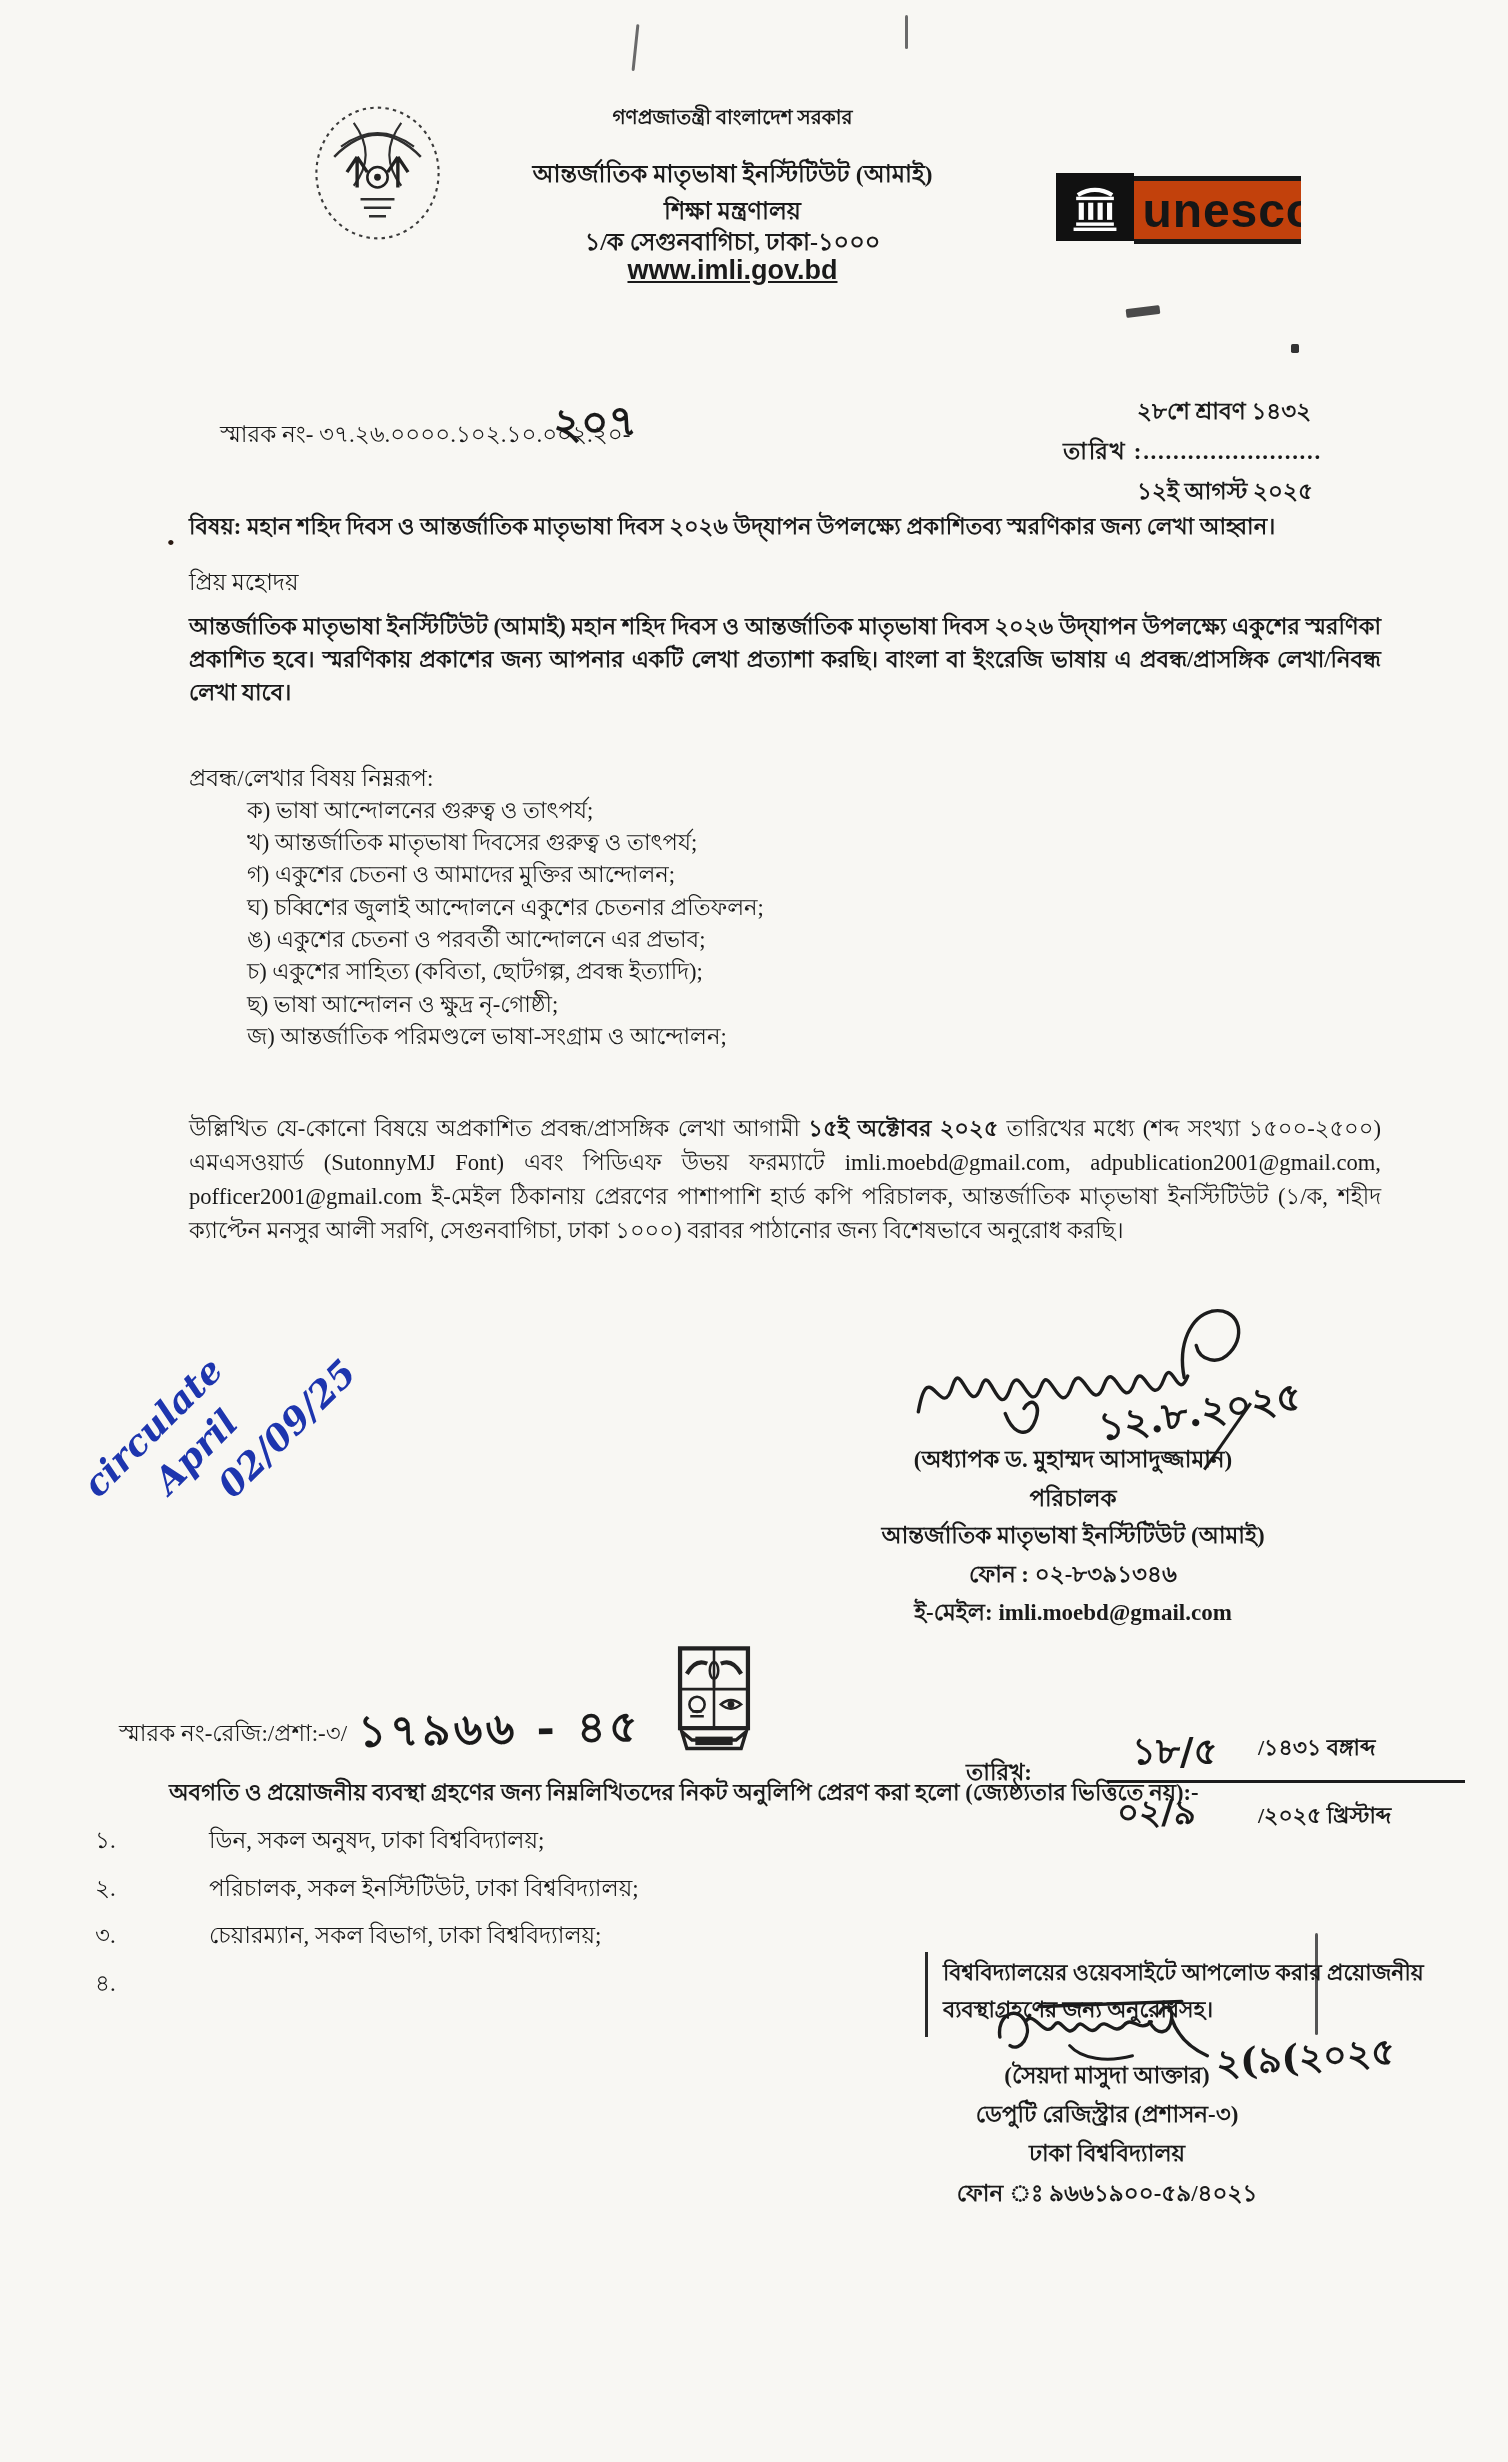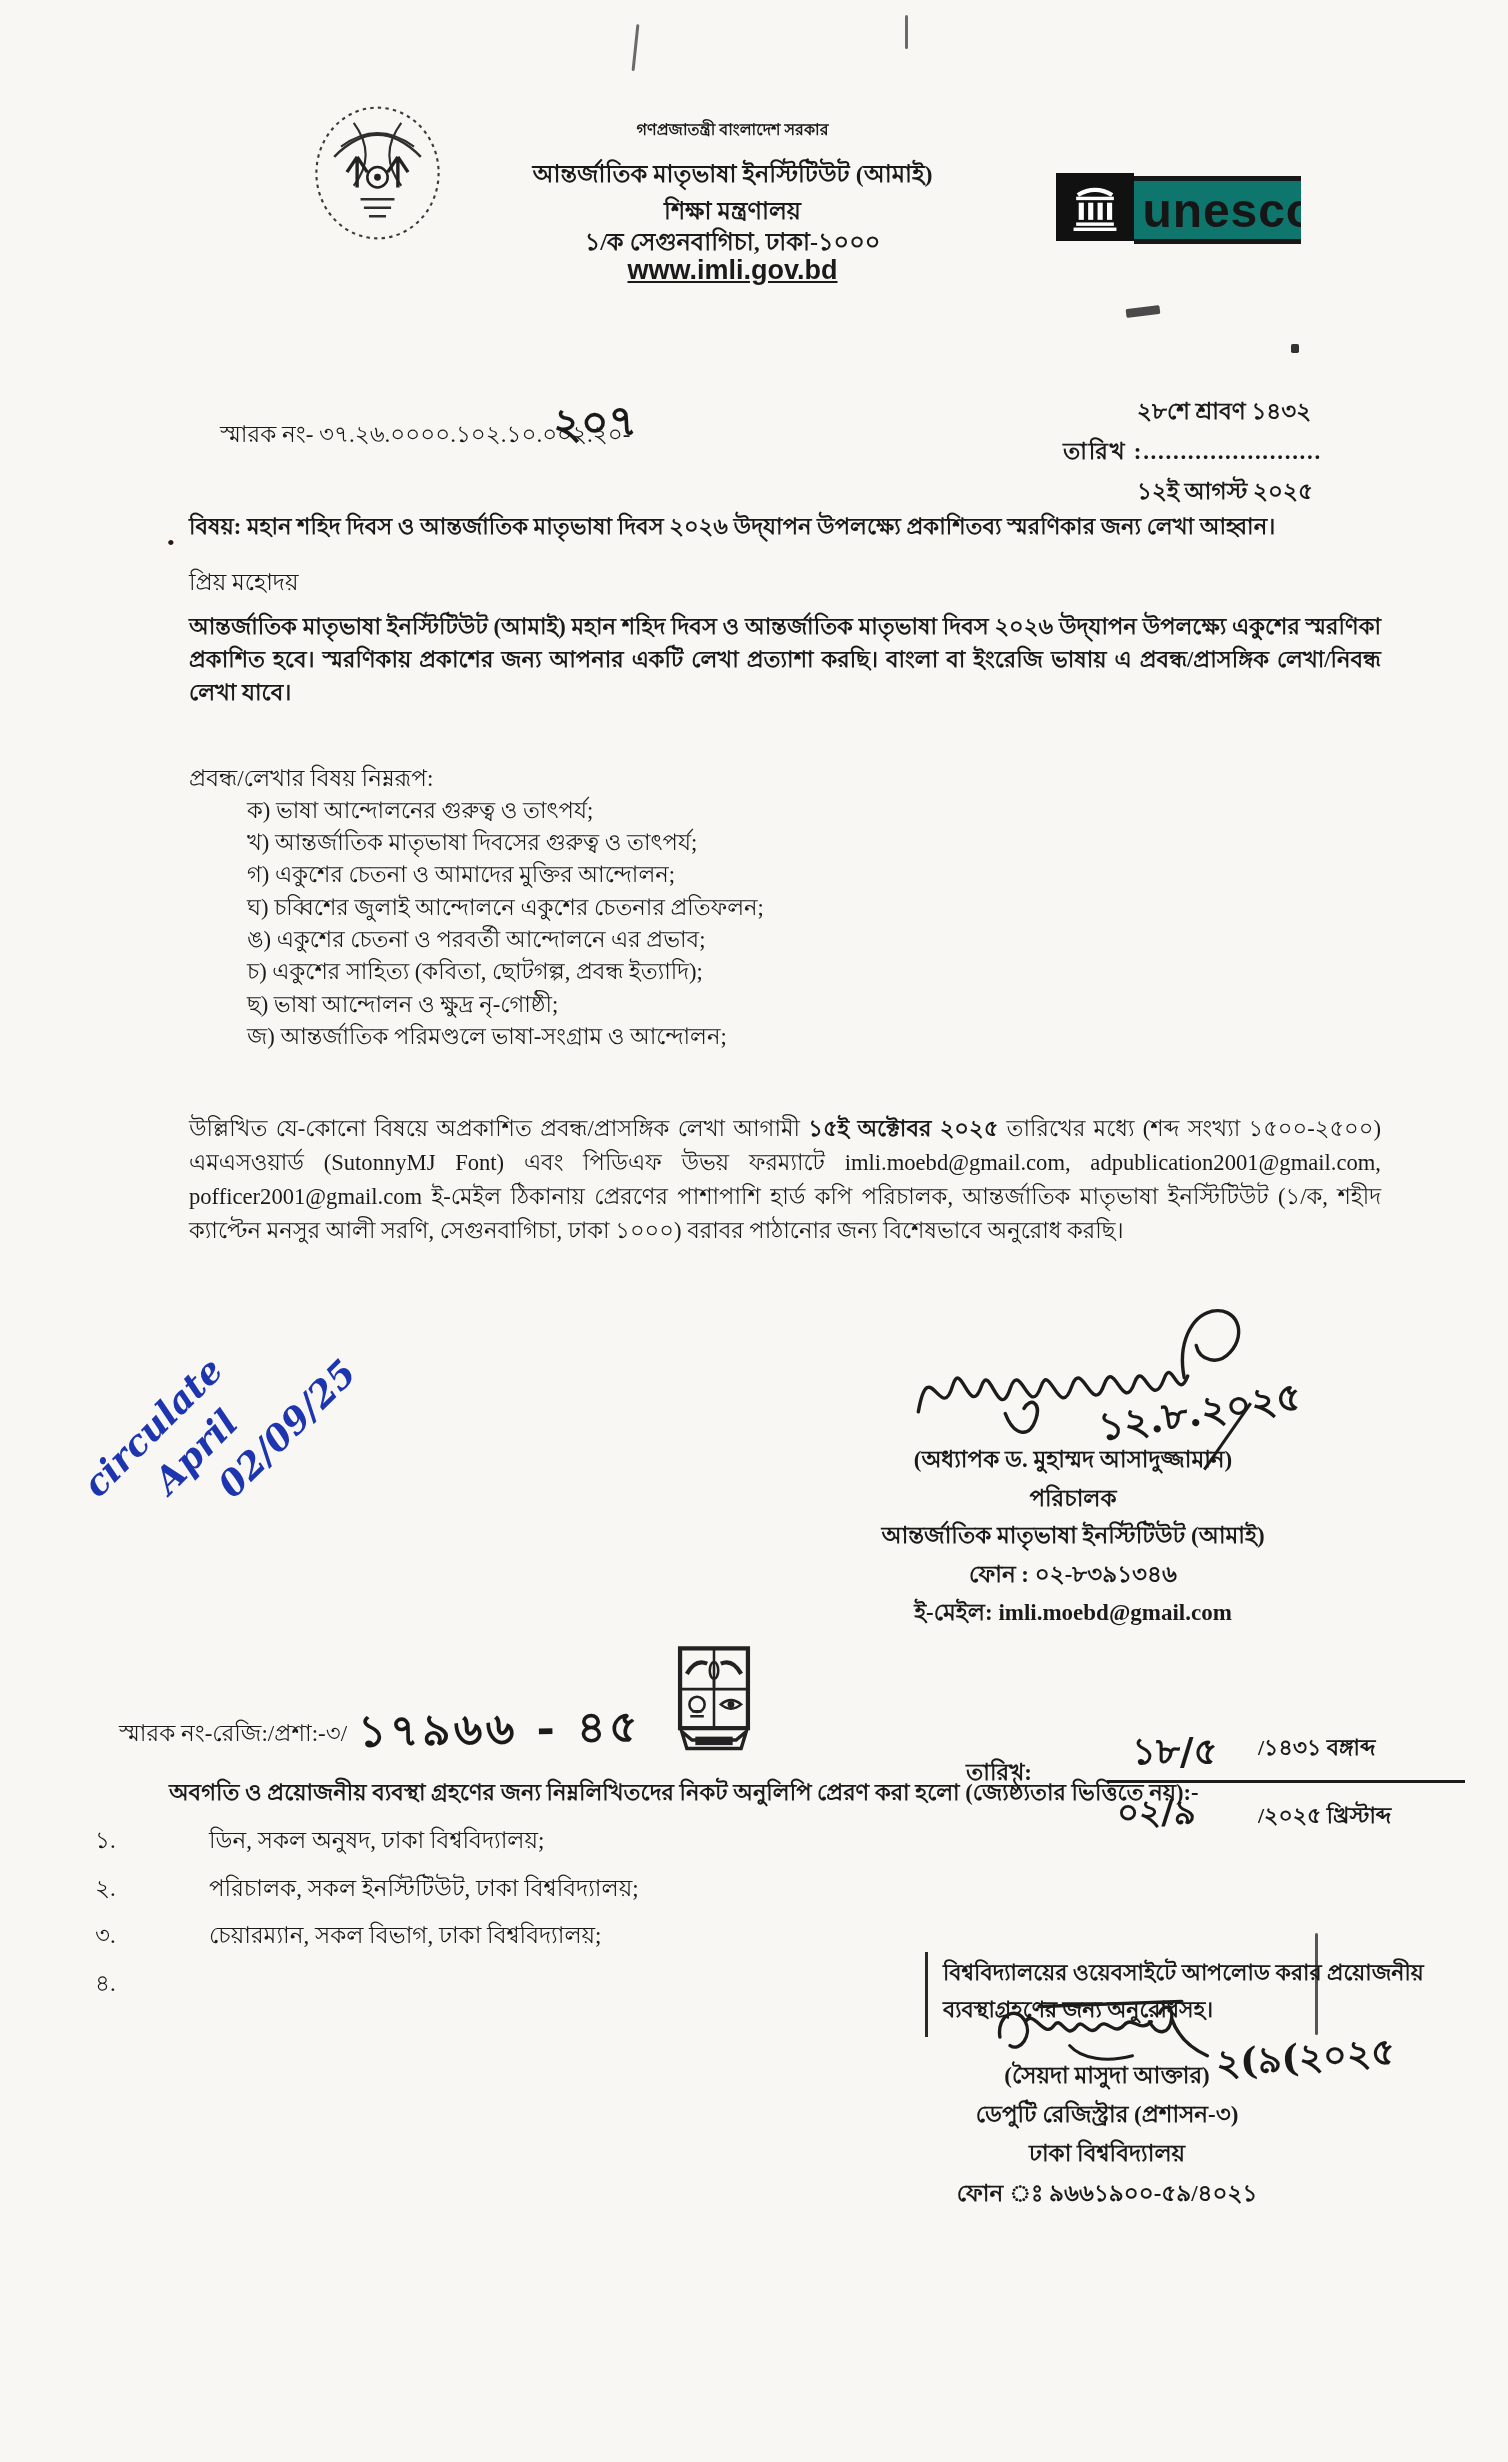--- a/index.html
+++ b/index.html
@@ -35,40 +35,40 @@
       <path d="M48,22 Q76,60 48,96" fill="none" stroke="#2e2e2e" stroke-width="2.5"></path>
       <path d="M104,22 Q76,60 104,96" fill="none" stroke="#2e2e2e" stroke-width="2.5"></path>
       <path d="M40,80 L52,62 M52,62 L64,80 M52,62 L52,98" fill="none" stroke="#222" stroke-width="4"></path>
       <path d="M88,80 L100,62 M100,62 L112,80 M100,62 L100,98" fill="none" stroke="#222" stroke-width="4"></path>
       <circle cx="76" cy="86" r="12" fill="none" stroke="#222" stroke-width="3"></circle>
       <circle cx="76" cy="86" r="4" fill="#222"></circle>
       <path d="M56,112 H96 M60,122 H92 M66,132 H86" stroke="#2e2e2e" stroke-width="3"></path>
     </svg>
   </div>
 
-  <div class="t c bold" style="left:477px;top:117px;width:511px;font-size:16px;">গণপ্রজাতন্ত্রী বাংলাদেশ সরকার</div>
+  <div class="t c bold" style="left:477px;top:102px;width:511px;font-size:20px;">গণপ্রজাতন্ত্রী বাংলাদেশ সরকার</div>
   <div class="t c bold" style="left:477px;top:155px;width:511px;font-size:24px;">আন্তর্জাতিক মাতৃভাষা ইনস্টিটিউট (আমাই)</div>
   <div class="t c bold" style="left:477px;top:192px;width:511px;font-size:24px;">শিক্ষা মন্ত্রণালয়</div>
   <div class="t c bold" style="left:477px;top:223px;width:511px;font-size:24px;">১/ক সেগুনবাগিচা, ঢাকা-১০০০</div>
   <div class="t c bold" style="left:477px;top:255px;width:511px;font-size:27px;text-decoration:underline;font-family:'Liberation Sans',sans-serif;">www.imli.gov.bd</div>
 
   <div class="blk" style="left:1056px;top:173px;height:68px;display:flex;">
     <div style="width:78px;height:68px;background:#111;display:flex;align-items:center;justify-content:center;">
       <svg width="48" height="48" viewBox="0 0 56 56">
         <path d="M8,14 Q28,2 48,14" fill="none" stroke="#fff" stroke-width="5"></path>
         <rect x="6" y="16" width="44" height="4" fill="#fff"></rect>
         <rect x="9" y="23" width="6" height="20" fill="#fff"></rect>
         <rect x="20" y="23" width="6" height="20" fill="#fff"></rect>
         <rect x="31" y="23" width="6" height="20" fill="#fff"></rect>
         <rect x="42" y="23" width="6" height="20" fill="#fff"></rect>
         <rect x="6" y="46" width="44" height="4" fill="#fff"></rect>
         <rect x="3" y="52" width="50" height="4" fill="#fff"></rect>
       </svg>
     </div>
-    <div style="width:167px;height:58px;margin-top:3.4px;background:#0f766e;border-top:5.1px solid #181818;border-bottom:5.1px solid #181818;overflow:hidden;display:flex;align-items:center;">
+    <div style="width:167px;height:58px;margin-top:3.4px;background:#c2410c;border-top:5.1px solid #181818;border-bottom:5.1px solid #181818;overflow:hidden;display:flex;align-items:center;">
       <span style="font-family:'Liberation Sans',sans-serif;font-weight:bold;font-size:48px;color:#161616;letter-spacing:0.9px;padding-left:8.5px;">unesco</span>
     </div>
   </div>
 
   <div class="t" style="left:220px;top:416px;font-size:23px;">স্মারক নং- ৩৭.২৬.০০০০.১০২.১০.০০২.২০-</div>
   <div class="t hand" style="left:553px;top:390px;font-size:43px;transform:rotate(-3deg);">২০৭</div>
 
   <div class="t bold" style="left:1137px;top:393px;font-size:23px;">২৮শে শ্রাবণ ১৪৩২</div>
   <div class="t bold dotline" style="left:1063px;top:433px;font-size:23px;">তারিখ :........................</div>
   <div class="t bold" style="left:1137px;top:473px;font-size:23px;">১২ই আগস্ট ২০২৫</div>

